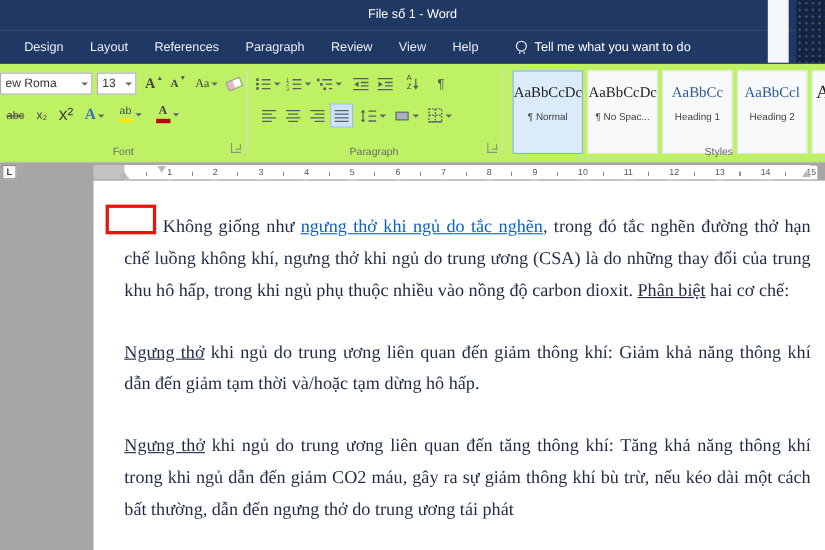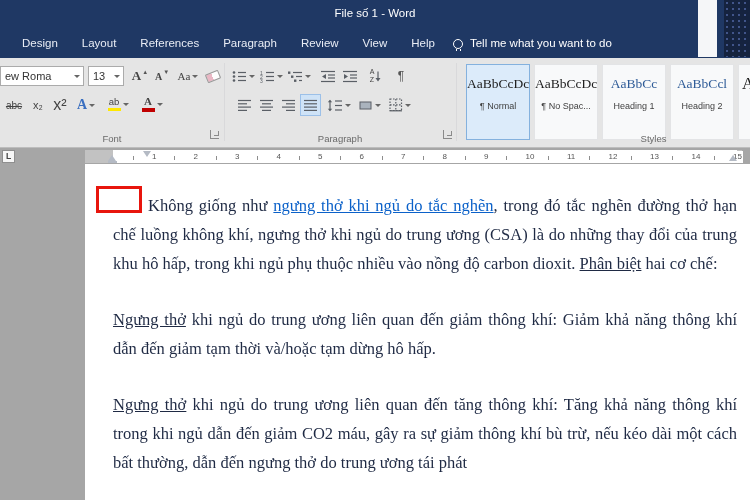--- a/index.html
+++ b/index.html
@@ -10,26 +10,26 @@
   
   .titlebar{position:absolute;left:0;top:0;width:750px;height:28px;background:var(--titlebar);z-index:3;}
   .wintitle{position:absolute;left:0;right:0;top:7px;text-align:center;color:#fff;font-size:11.5px;}
   .deco-white{position:absolute;right:33px;top:0;width:19px;height:57px;background:#f5f6f8;z-index:4;}
   .deco-pattern{position:absolute;right:0;top:0;width:26px;height:57px;background:#15233f;z-index:4;
       background-image:radial-gradient(#41558a 1px,transparent 1.2px);background-size:6px 6px;}
 
   
   .tabsrow{position:absolute;left:0;top:28px;width:750px;height:30px;background:var(--titlebar);display:flex;align-items:center;z-index:3;}
   .rtab{color:#e9edf5;font-size:11.5px;padding:8px 12px;cursor:default;white-space:nowrap;}
-  .tellme{display:flex;align-items:flex-end;color:#fff;font-size:11.5px;margin-left:6px;white-space:nowrap;}
+  .tellme{display:flex;align-items:flex-start;color:#fff;font-size:11.5px;margin-left:22px;white-space:nowrap;}
   .bulb{width:10px;height:10px;border:1.3px solid #fff;border-radius:50%;display:inline-block;position:relative;margin-right:7px;}
   .bulb::after{content:"";position:absolute;left:2.2px;top:8.6px;width:3px;height:2.6px;border-left:1.3px solid #fff;border-right:1.3px solid #fff;}
 
   
-  .ribbon{position:absolute;left:0;top:58px;width:750px;height:90px;background:#e5e5e5;border-bottom:1px solid #bdbdbd;z-index:2;}
+  .ribbon{position:absolute;left:0;top:58px;width:750px;height:90px;background:#bef264;border-bottom:1px solid #bdbdbd;z-index:2;}
   .vsep{position:absolute;top:5px;height:78px;width:1px;background:#d9d9db;}
   .grouplabel{position:absolute;bottom:3px;text-align:center;font-size:9.5px;color:#6a6a6a;}
   .launcher{position:absolute;width:9px;height:9px;border-left:1px solid #8a8a8a;border-bottom:1px solid #8a8a8a;}
   .launcher::after{content:"";position:absolute;right:0px;top:1px;width:4px;height:4px;border-right:1.4px solid #8a8a8a;border-bottom:1.4px solid #8a8a8a;}
   .combo{position:absolute;height:20px;background:#fff;border:1px solid #ababab;display:flex;align-items:center;font-size:11px;color:#333;}
   .combo .val{flex:1;padding-left:4px;overflow:hidden;white-space:nowrap;}
   .dd{width:0;height:0;border-left:3.2px solid transparent;border-right:3.2px solid transparent;border-top:3.8px solid #666;display:inline-block;margin:0 3px 0 2px;flex:none;}
   .btn{position:absolute;height:22px;display:flex;align-items:center;justify-content:center;color:#444;font-size:11px;}
   .btn.active{background:#cfe3f7;border:1px solid #9cc0e8;}
   .stack{display:flex;flex-direction:column;align-items:center;line-height:1;}

